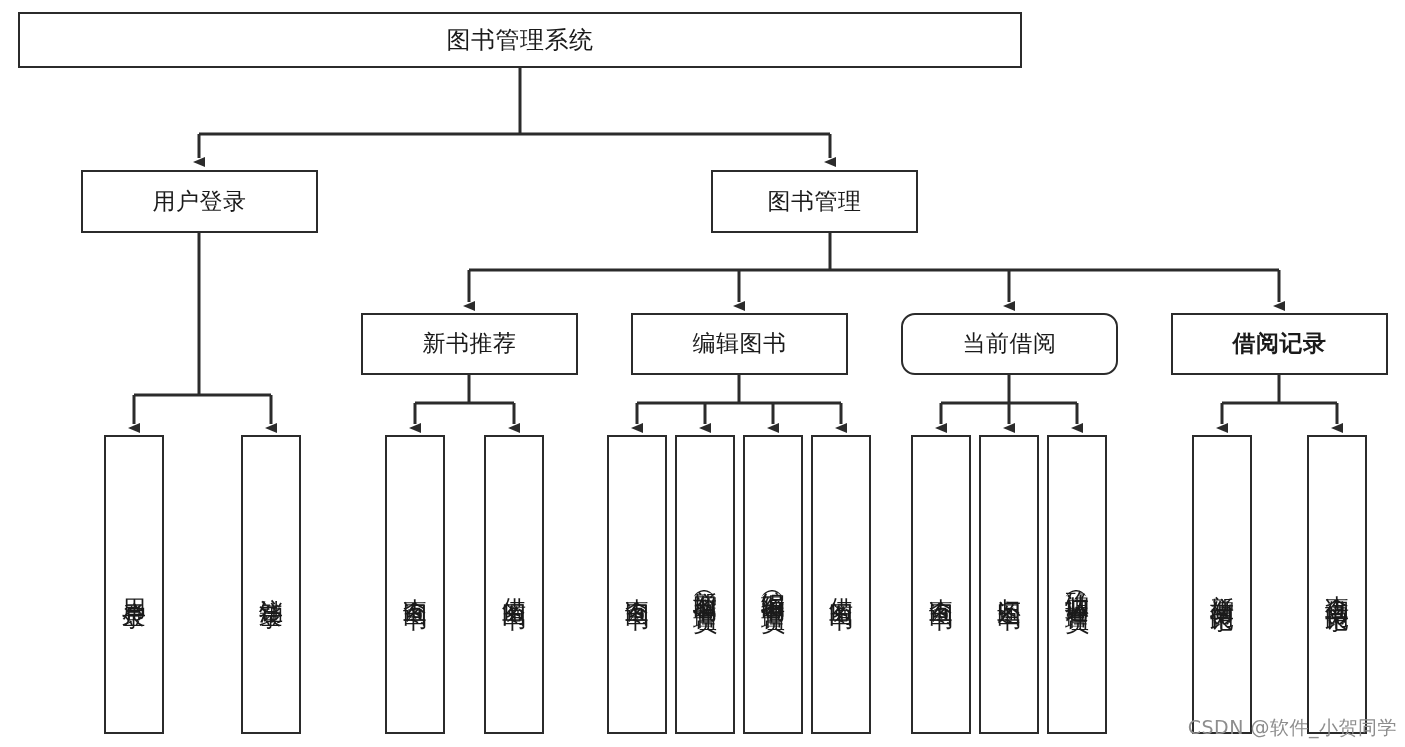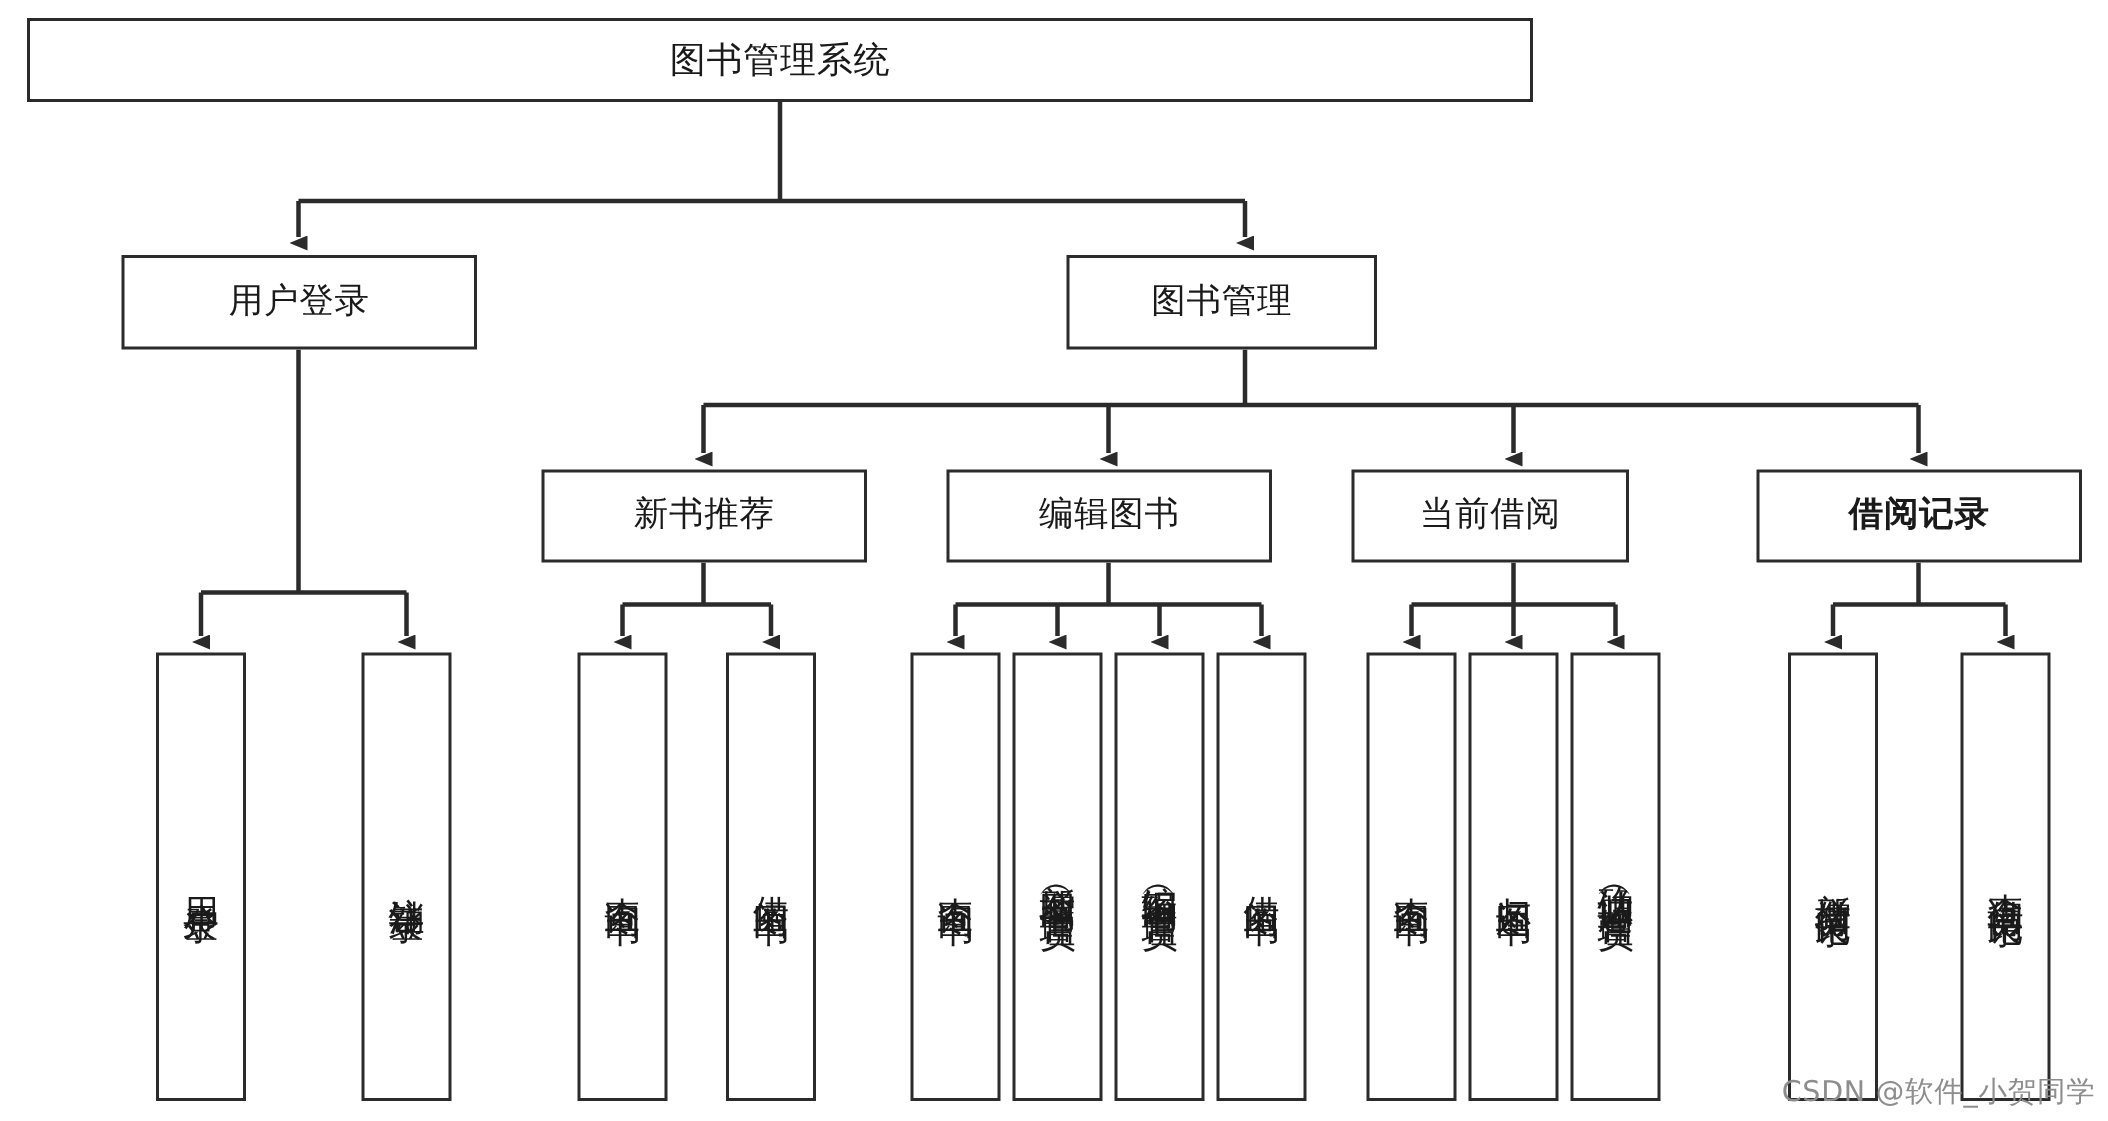--- a/index.html
+++ b/index.html
@@ -136,21 +136,21 @@
   <div class="node horiz" style="left:711px; top:170px; width:207px; height:63px;">
     <span class="label">图书管理</span>
   </div>
 
   <div class="node horiz" style="left:361px; top:313px; width:217px; height:62px;">
     <span class="label">新书推荐</span>
   </div>
   <div class="node horiz" style="left:631px; top:313px; width:217px; height:62px;">
     <span class="label">编辑图书</span>
   </div>
-  <div class="node horiz" style="left:901px; top:313px; width:185px; height:62px;">
+  <div class="node horiz" style="left:901px; top:313px; width:217px; height:62px;border-radius:14px;">
     <span class="label">当前借阅</span>
   </div>
   <div class="node horiz" style="left:1171px; top:313px; width:217px; height:62px;font-weight:bold;">
     <span class="label">借阅记录</span>
   </div>
 
   <div class="node vert" style="left:104px; top:435px; width:60px; height:299px;">
     <span class="label">用户登录</span>
   </div>
   <div class="node vert" style="left:241px; top:435px; width:60px; height:299px;">

